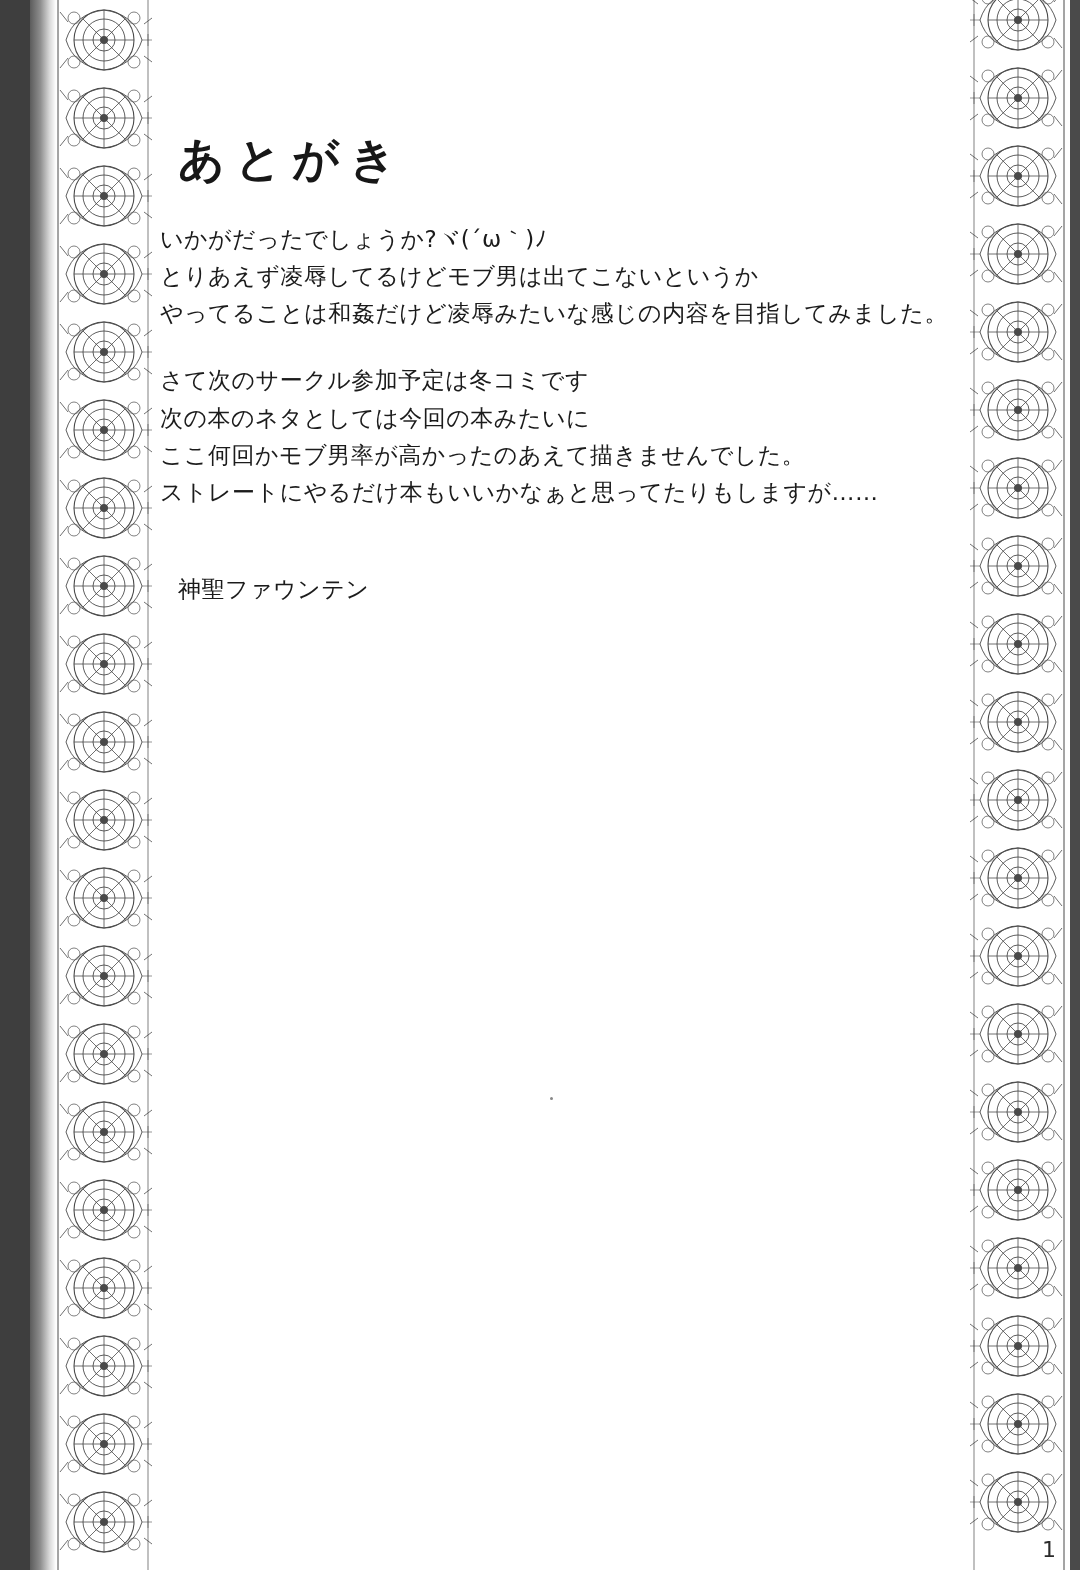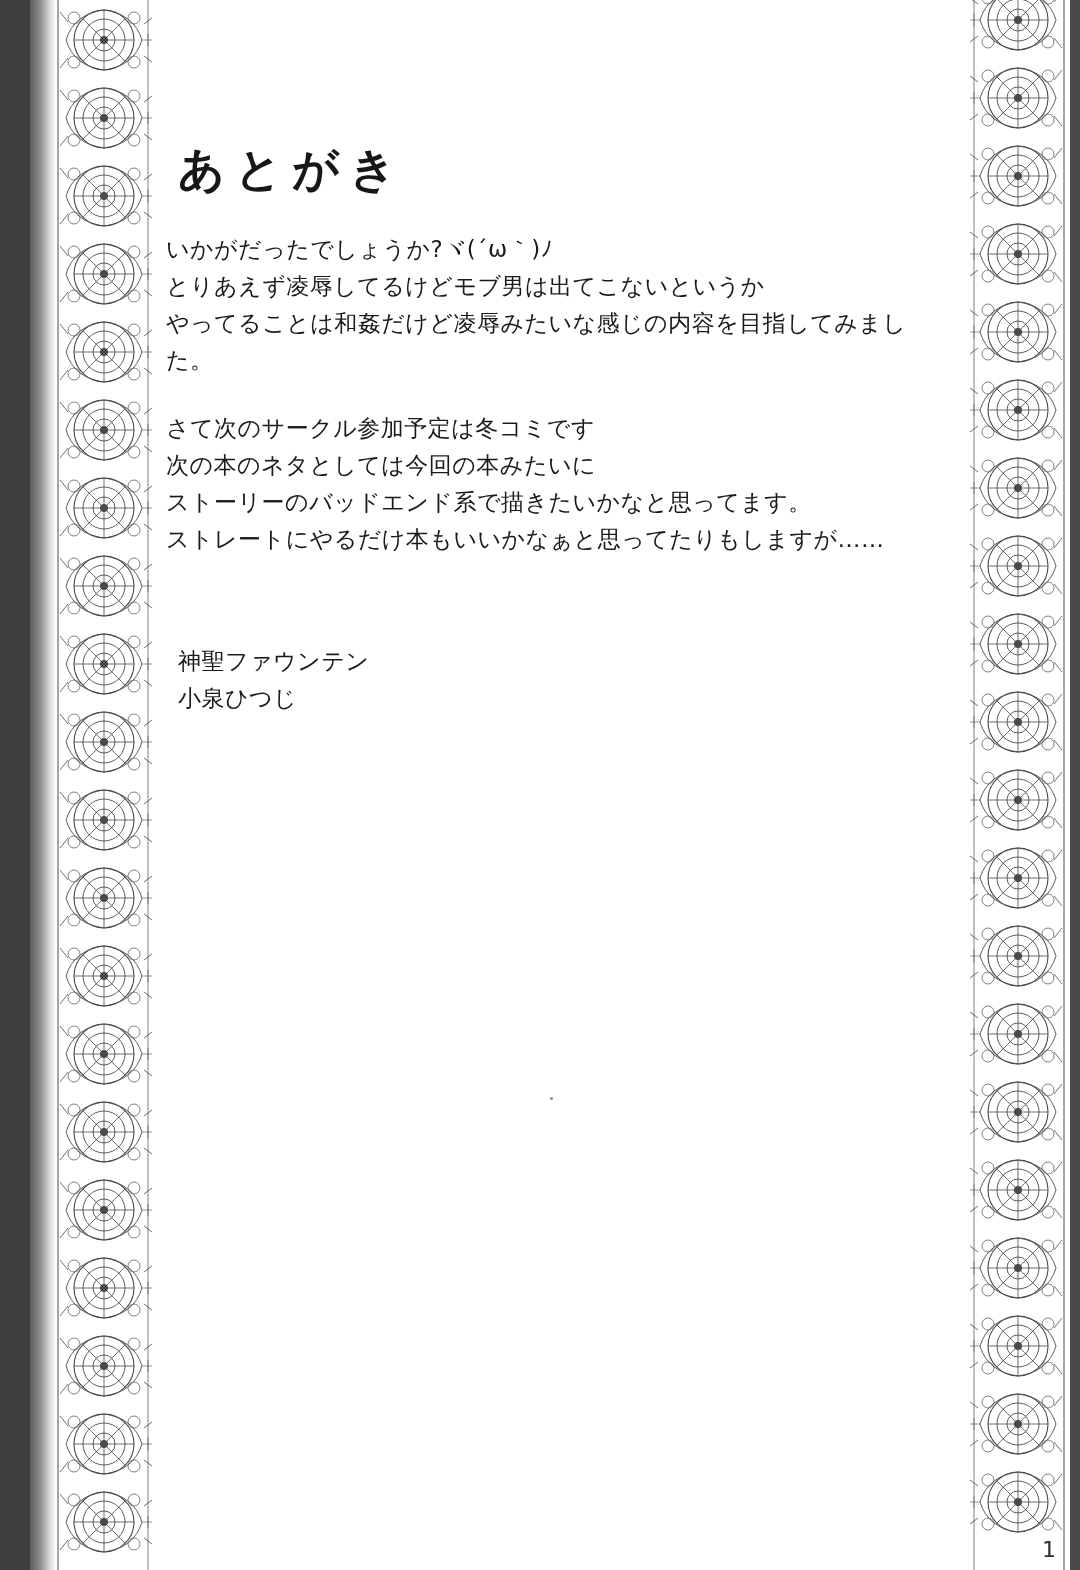--- a/index.html
+++ b/index.html
@@ -54,46 +54,46 @@
   }
   .lace.left { left: 26px; }
   .lace.right { left: 940px; }
 
   .lace svg { display: block; }
 
   
   .content {
     position: absolute;
     left: 120px;
-    top: 144px;
+    top: 134px;
     width: 800px;
   }
 
   .afterword-title {
     font-family: "DejaVu Sans", sans-serif;
     font-size: 46px;
     font-weight: bold;
     letter-spacing: 10px;
     color: #171717;
     margin: 0 0 36px 28px;
     line-height: 1.1;
   }
 
   .para {
     font-family: "DejaVu Sans", sans-serif;
     font-size: 23px;
     line-height: 1.62;
     color: #1b1b1b;
-    margin: 0 0 30px 16px;
+    margin: 0 0 30px 10px;
     letter-spacing: 0.5px;
     white-space: pre-line;
   }
 
   .sig-block {
-    margin-top: 84px;
+    margin-top: 60px;
   }
   .sig-line {
     font-family: "DejaVu Sans", sans-serif;
     font-size: 23px;
     line-height: 1.62;
     color: #1b1b1b;
     margin-left: 28px;
     letter-spacing: 0.5px;
   }
 
@@ -208,26 +208,25 @@
   </div>
 
   <div class="content">
     <h1 class="afterword-title">あとがき</h1>
 
     <p class="para">いかがだったでしょうか?ヾ(´ω｀)ﾉ
 とりあえず凌辱してるけどモブ男は出てこないというか
 やってることは和姦だけど凌辱みたいな感じの内容を目指してみました。</p>
     <p class="para">さて次のサークル参加予定は冬コミです
 次の本のネタとしては今回の本みたいに
-ストーリーのバッドエンド系で描きたいかなと思ってます。
+ここ何回かモブ男率が高かったのあえて描きませんでした。
 ストレートにやるだけ本もいいかなぁと思ってたりもしますが……</p>
 
     <div class="sig-block">
       <div class="sig-line">神聖ファウンテン</div>
-      <div class="sig-line">小泉ひつじ</div>
     </div>
   </div>
 
   <div class="stray-dot"></div>
 
   <div class="page-number">1</div>
 </div>
 
 <div class="scan-gutter-left"></div>
 <div class="scan-gutter-left-2"></div>

